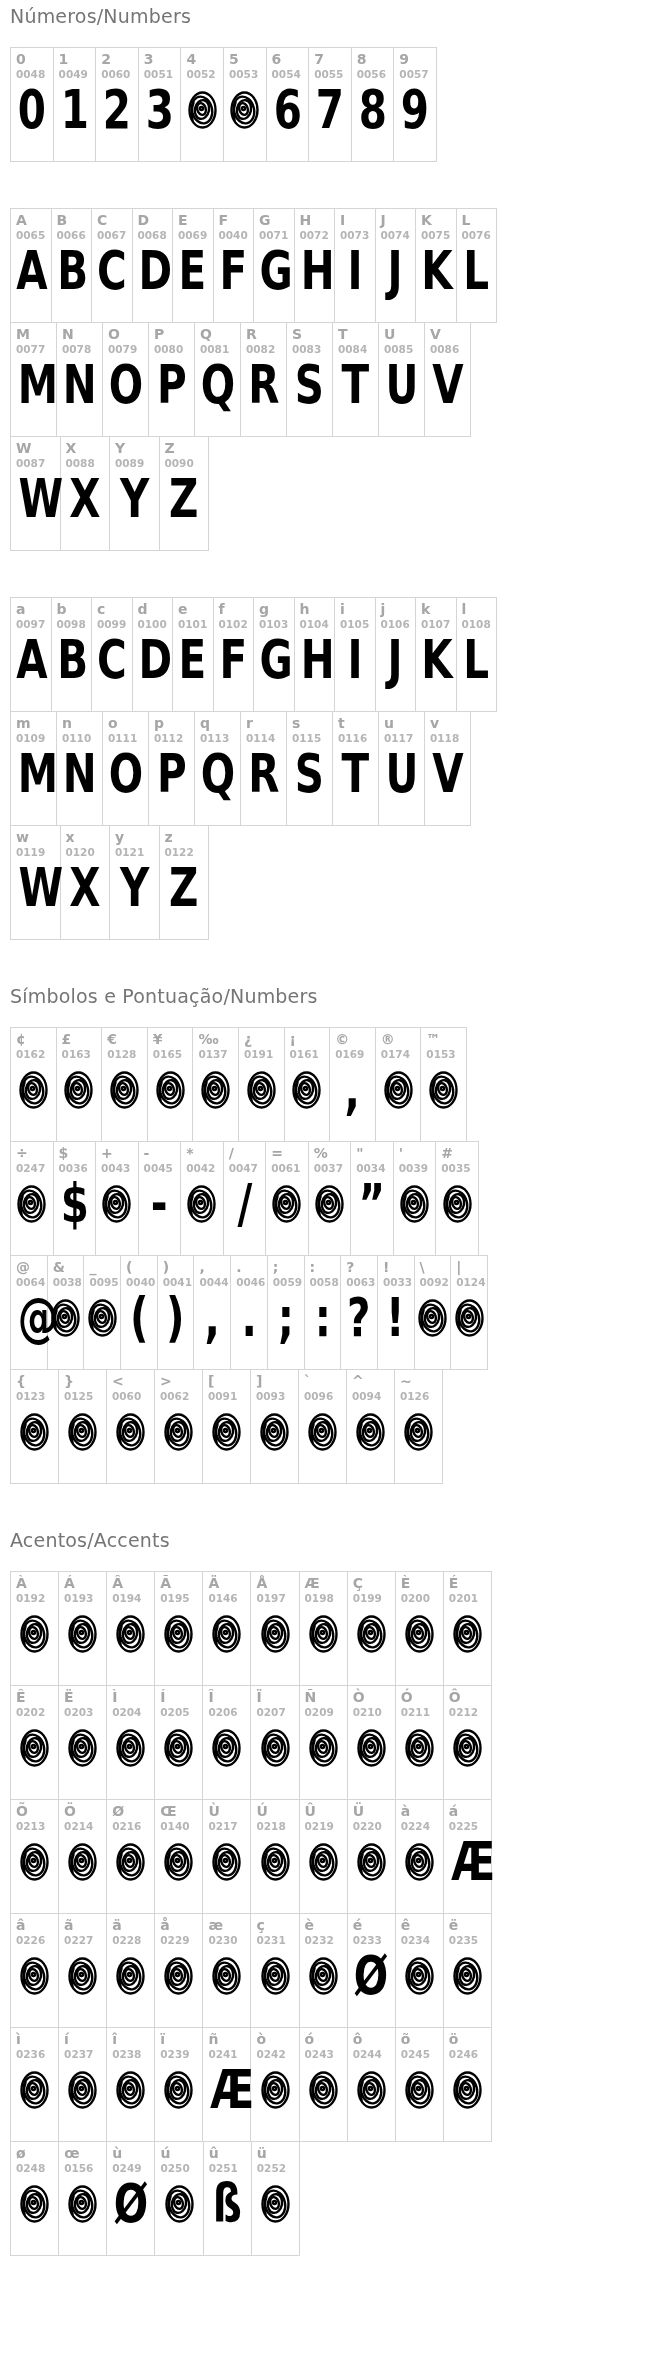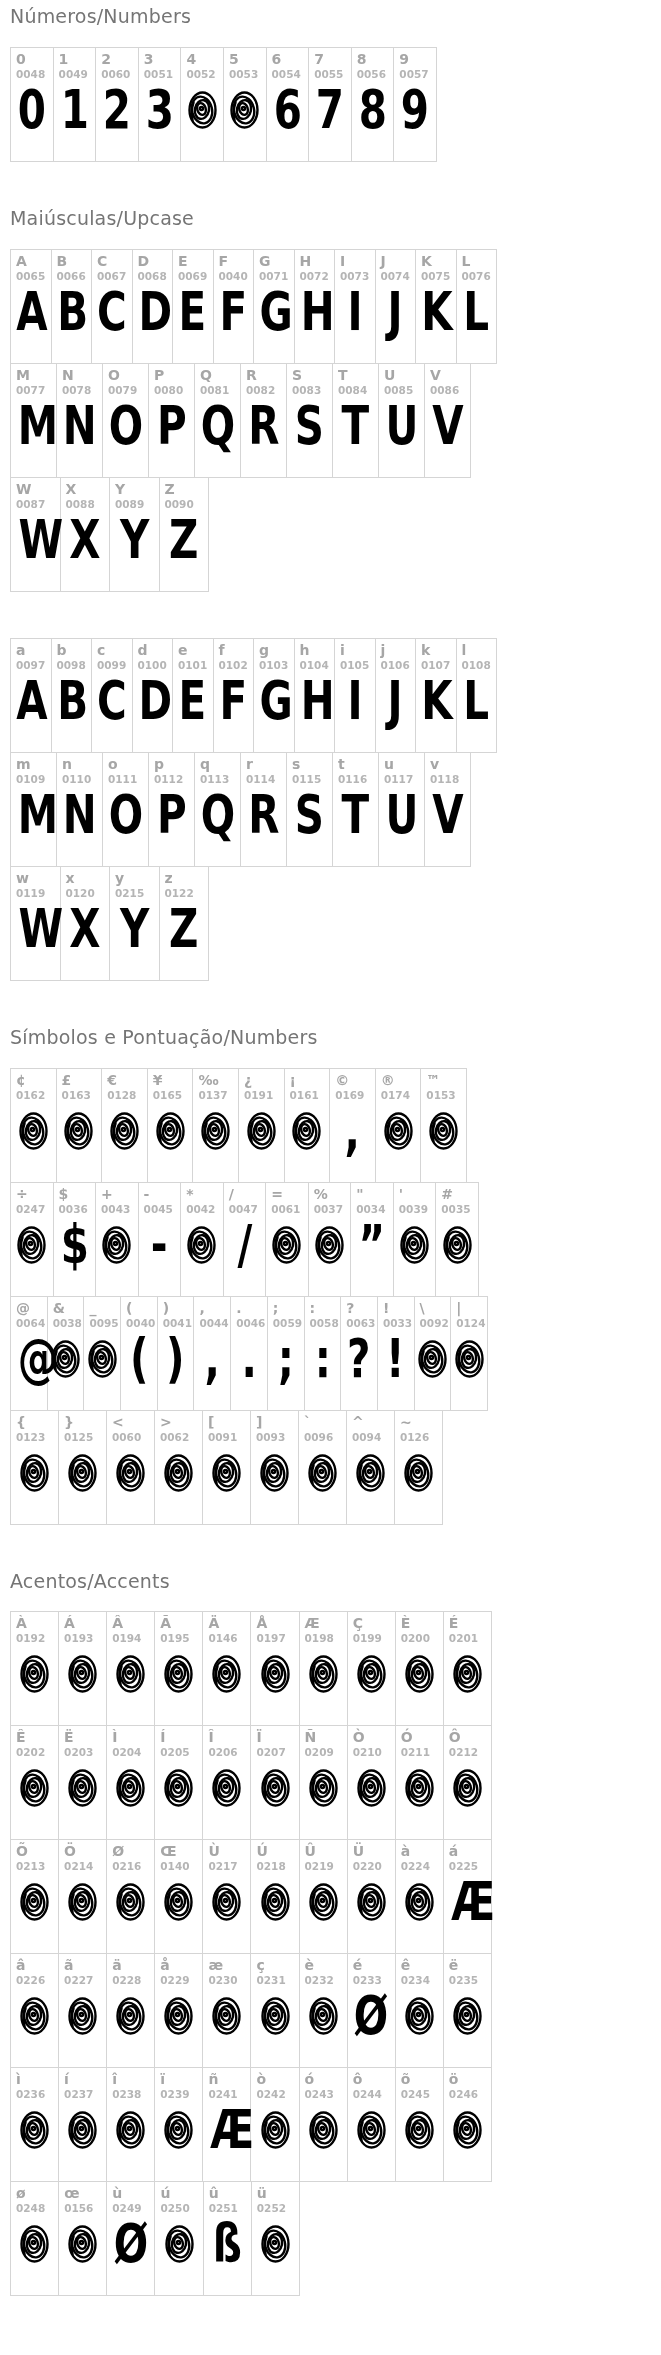--- a/index.html
+++ b/index.html
@@ -125,21 +125,20 @@
         <div class="cell" style="width: 43.6px;">
           <div class="lab">
             <div class="ch">9</div>
             <div class="code">0057</div>
           </div>
           <div class="glyph-area"><span class="glyph">9</span></div>
         </div>
       </div>
     </section>
     <section class="section">
-      <h2 class="heading">Maiúsculas/Upcase</h2>
       <div class="row" style="width: 498px;">
         <div class="cell" style="width: 41.5px;">
           <div class="lab">
             <div class="ch">A</div>
             <div class="code">0065</div>
           </div>
           <div class="glyph-area"><span class="glyph">A</span></div>
         </div>
         <div class="cell" style="width: 41.5px;">
           <div class="lab">
@@ -492,21 +491,21 @@
         <div class="cell" style="width: 50.5px;">
           <div class="lab">
             <div class="ch">x</div>
             <div class="code">0120</div>
           </div>
           <div class="glyph-area"><span class="glyph">X</span></div>
         </div>
         <div class="cell" style="width: 50.5px;">
           <div class="lab">
             <div class="ch">y</div>
-            <div class="code">0215</div>
+            <div class="code">0121</div>
           </div>
           <div class="glyph-area"><span class="glyph">Y</span></div>
         </div>
         <div class="cell" style="width: 50.5px;">
           <div class="lab">
             <div class="ch">z</div>
             <div class="code">0122</div>
           </div>
           <div class="glyph-area"><span class="glyph">Z</span></div>
         </div>

